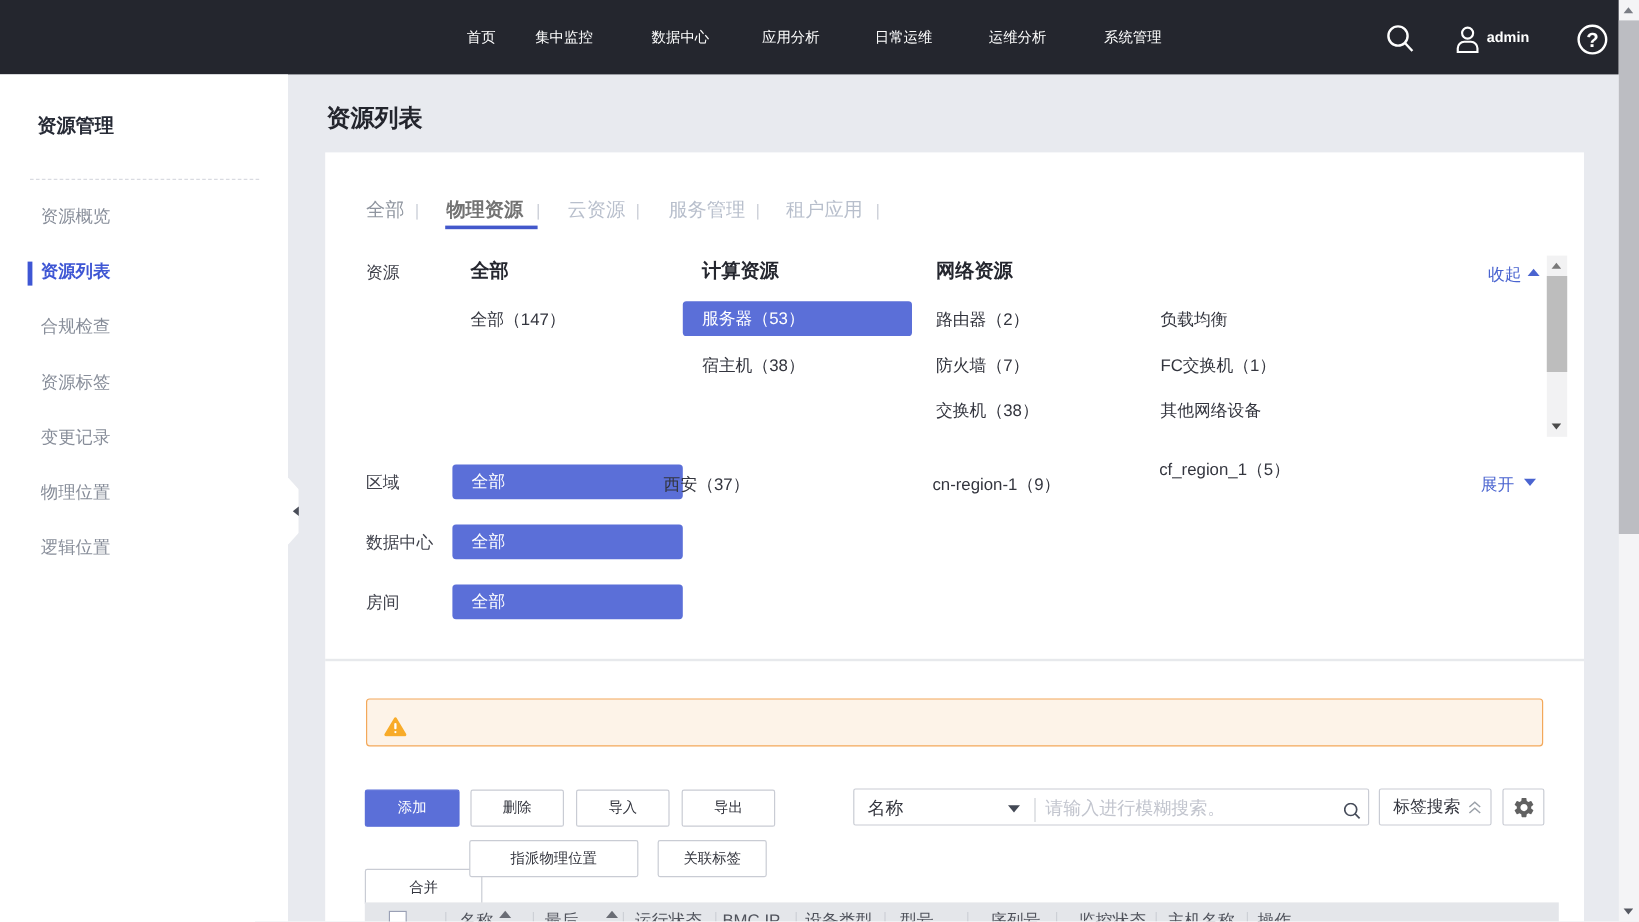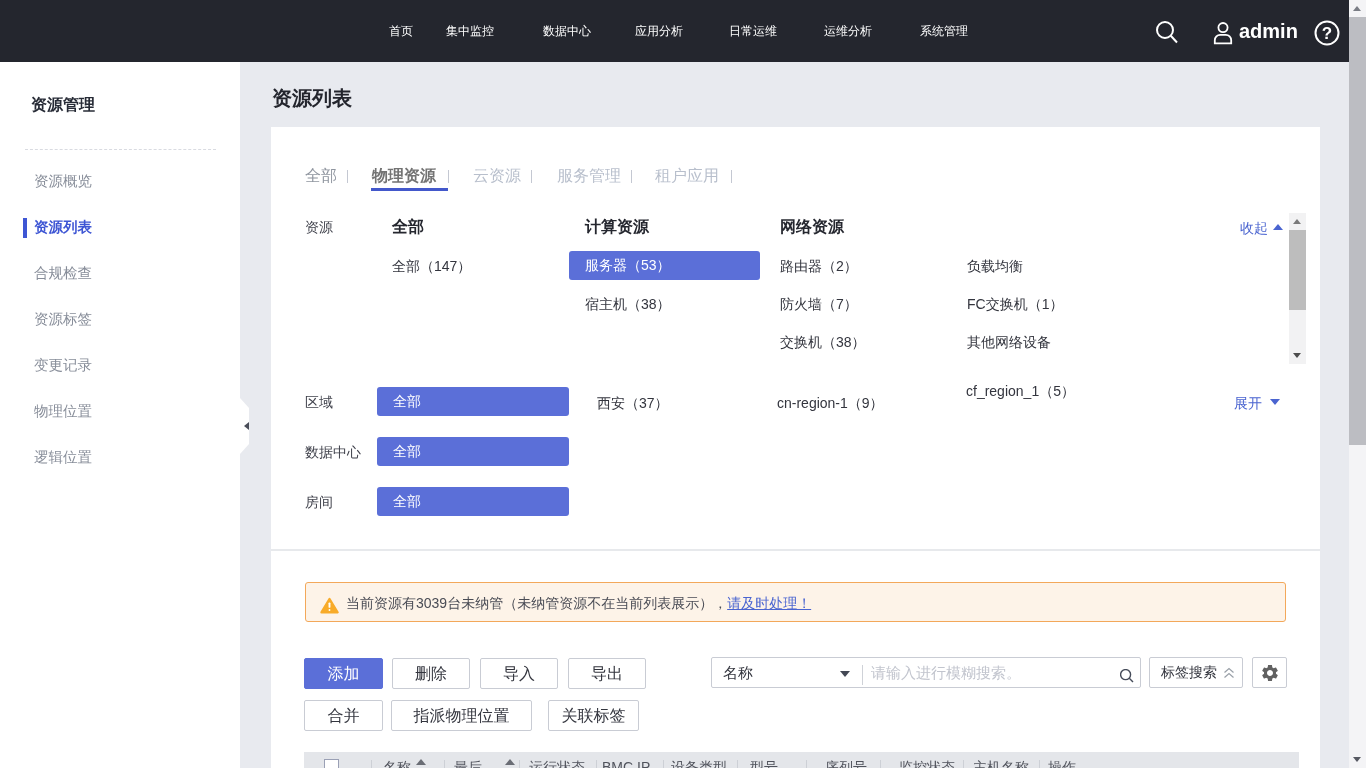--- a/index.html
+++ b/index.html
@@ -40,21 +40,21 @@
 .flbl{position:absolute;font-size:14px;color:#40424c;height:20px;line-height:20px}
 .fhead{position:absolute;font-size:16px;font-weight:bold;color:#25272f;height:22px;line-height:22px}
 .fitem{position:absolute;font-size:14px;color:#33353e;height:22px;line-height:22px}
 .fbtn{position:absolute;background:#5b6fd8;border-radius:3px;color:#fff;font-size:14px;line-height:29px;padding-left:16px}
 .blink{color:#4a64d0}
 
 
 #warn{position:absolute;left:34px;top:19px;width:981px;height:40px;background:#fdf3e8;border:1px solid #f3a85a;border-radius:3px}
 
 
-.btn{position:absolute;height:31px;line-height:29px;text-align:center;font-size:16px;border:1px solid #c9ccd4;border-radius:2px;background:#fff;color:#33353e}
+.btn{position:absolute;height:31px;line-height:29px;text-align:center;font-size:12px;border:1px solid #c9ccd4;border-radius:2px;background:#fff;color:#33353e}
 .btn.blue{background:#5b6fd8;border-color:#5b6fd8;color:#fff}
 
 
 #thead{position:absolute;left:304px;top:752px;width:995px;height:16px;background:#e4e6ea;overflow:hidden}
 .th{position:absolute;top:7px;font-size:14px;color:#50535c;white-space:nowrap}
 .thsep{position:absolute;top:8px;width:1px;height:16px;background:#cdd0d6}
 .sortup{position:absolute;top:7px;width:0;height:0;border-left:5px solid transparent;border-right:5px solid transparent;border-bottom:6px solid #6a6d75}
 
 
 #vsb{position:absolute;left:1349px;top:0;width:17px;height:768px;background:#f4f4f6}
@@ -72,21 +72,21 @@
   <span class="item" style="left:824px">运维分析</span>
   <span class="item" style="left:920px">系统管理</span>
   <svg class="abs" style="left:1155px;top:20px" width="24" height="24" viewBox="0 0 24 24" fill="none" stroke="#fff" stroke-width="2">
       <circle cx="10" cy="10" r="8"></circle>
       <line x1="15.8" y1="15.8" x2="22" y2="22.5"></line>
     </svg>
   <svg class="abs" style="left:1212px;top:21px" width="22" height="24" viewBox="0 0 22 24" fill="none" stroke="#fff" stroke-width="1.8">
       <circle cx="11" cy="6.6" r="4.6"></circle>
       <path d="M2.8 22.3 v-3.1 a5.4 5.4 0 0 1 5.4-5.4 h5.6 a5.4 5.4 0 0 1 5.4 5.4 v3.1 z"></path>
     </svg>
-  <span class="item" style="left:1239px;font-size:20px;font-weight:bold">admin</span>
+  <span class="item" style="left:1239px;font-size:12px;font-weight:bold">admin</span>
   <svg class="abs" style="left:1314px;top:20px" width="26" height="26" viewBox="0 0 26 26" fill="none">
       <circle cx="13" cy="13" r="11.5" stroke="#fff" stroke-width="2"></circle>
       <text x="13" y="19" font-size="17" font-weight="bold" fill="#fff" text-anchor="middle" font-family="Liberation Sans">?</text>
     </svg>
 </div>
 
 <div id="side">
   <h1>资源管理</h1>
   <div class="dash"></div>
   <div class="mi" style="top:109px">资源概览</div>
@@ -133,49 +133,48 @@
 <div class="fitem blink" style="left:1240px;top:217px;font-size:14px">收起</div>
 <div class="abs" style="left:1273px;top:224px;width:0;height:0;border-left:5.5px solid transparent;border-right:5.5px solid transparent;border-bottom:6px solid #4a64d0"></div>
 <div class="abs" style="left:1289px;top:213px;width:17px;height:151px;background:#f2f2f3">
   <div class="abs" style="left:4px;top:6px;width:0;height:0;border-left:4px solid transparent;border-right:4px solid transparent;border-bottom:5px solid #7a7a7a"></div>
   <div class="abs" style="left:0;top:17px;width:17px;height:80px;background:#bdbdbd"></div>
   <div class="abs" style="left:4px;top:140px;width:0;height:0;border-left:4px solid transparent;border-right:4px solid transparent;border-top:5px solid #4c4c4c"></div>
 </div>
 
 <div class="flbl" style="left:305px;top:392px">区域</div>
 <div class="fbtn" style="left:377px;top:387px;width:192px;height:29px">全部</div>
-<div class="fitem" style="left:597px;top:392px">西安（37）</div>
+<div class="fitem" style="left:553px;top:392px">西安（37）</div>
 <div class="fitem" style="left:777px;top:392px">cn-region-1（9）</div>
 <div class="fitem" style="left:966px;top:380px">cf_region_1（5）</div>
 <div class="fitem blink" style="left:1234px;top:392px;font-size:14px">展开</div>
 <div class="abs" style="left:1270px;top:399px;width:0;height:0;border-left:5.5px solid transparent;border-right:5.5px solid transparent;border-top:6px solid #4a64d0"></div>
 
 <div class="flbl" style="left:305px;top:442px">数据中心</div>
 <div class="fbtn" style="left:377px;top:437px;width:192px;height:29px">全部</div>
 
 <div class="flbl" style="left:305px;top:492px">房间</div>
 <div class="fbtn" style="left:377px;top:487px;width:192px;height:29px">全部</div>
 
 <div id="divline"></div>
 <div id="card2">
   <div id="warn">
     <svg class="abs" style="left:14px;top:14px" width="19" height="17" viewBox="0 0 19 17">
         <path d="M9.5 2 L17.5 15.3 H1.5 Z" fill="#f8ab29" stroke="#f8ab29" stroke-width="2.4" stroke-linejoin="round"></path>
         <rect x="8.55" y="5.4" width="1.9" height="5.4" rx=".9" fill="#fff"></rect>
         <rect x="8.55" y="12.1" width="1.9" height="1.9" rx=".95" fill="#fff"></rect>
       </svg>
-    <span class="abs" style="left:40px;top:12px;font-size:14px;color:#4a4c55">当前资源有3039台未纳管（未纳管资源不在当前列表展示），<span class="blink" style="text-decoration:underline">请及时处理！</span></span>
   </div>
 </div>
 
 <div class="btn blue" style="left:304px;top:658px;width:79px">添加</div>
 <div class="btn" style="left:392px;top:658px;width:78px">删除</div>
 <div class="btn" style="left:480px;top:658px;width:78px">导入</div>
 <div class="btn" style="left:568px;top:658px;width:78px">导出</div>
-<div class="btn" style="left:304px;top:700px;width:79px">合并</div>
+<div class="btn" style="left:304px;top:724px;width:98px">合并</div>
 <div class="btn" style="left:391px;top:700px;width:141px">指派物理位置</div>
 <div class="btn" style="left:548px;top:700px;width:91px">关联标签</div>
 
 <div class="abs" style="left:711px;top:657px;width:430px;height:31px;border:1px solid #c9ccd4;border-radius:2px;background:#fff">
   <span class="abs" style="left:11px;top:6px;font-size:15px;color:#33353e">名称</span>
   <span class="abs" style="left:128px;top:13px;width:0;height:0;border-left:5px solid transparent;border-right:5px solid transparent;border-top:6px solid #434854"></span>
   <span class="abs" style="left:150px;top:7px;width:1px;height:20px;background:#cfd2d8"></span>
   <span class="abs" style="left:159px;top:6px;font-size:15px;color:#c2c5ce">请输入进行模糊搜索。</span>
   <svg class="abs" style="left:408px;top:11px" width="15" height="15" viewBox="0 0 15 15" fill="none" stroke="#454b59" stroke-width="1.4">
       <circle cx="5.6" cy="5.6" r="5"></circle>

